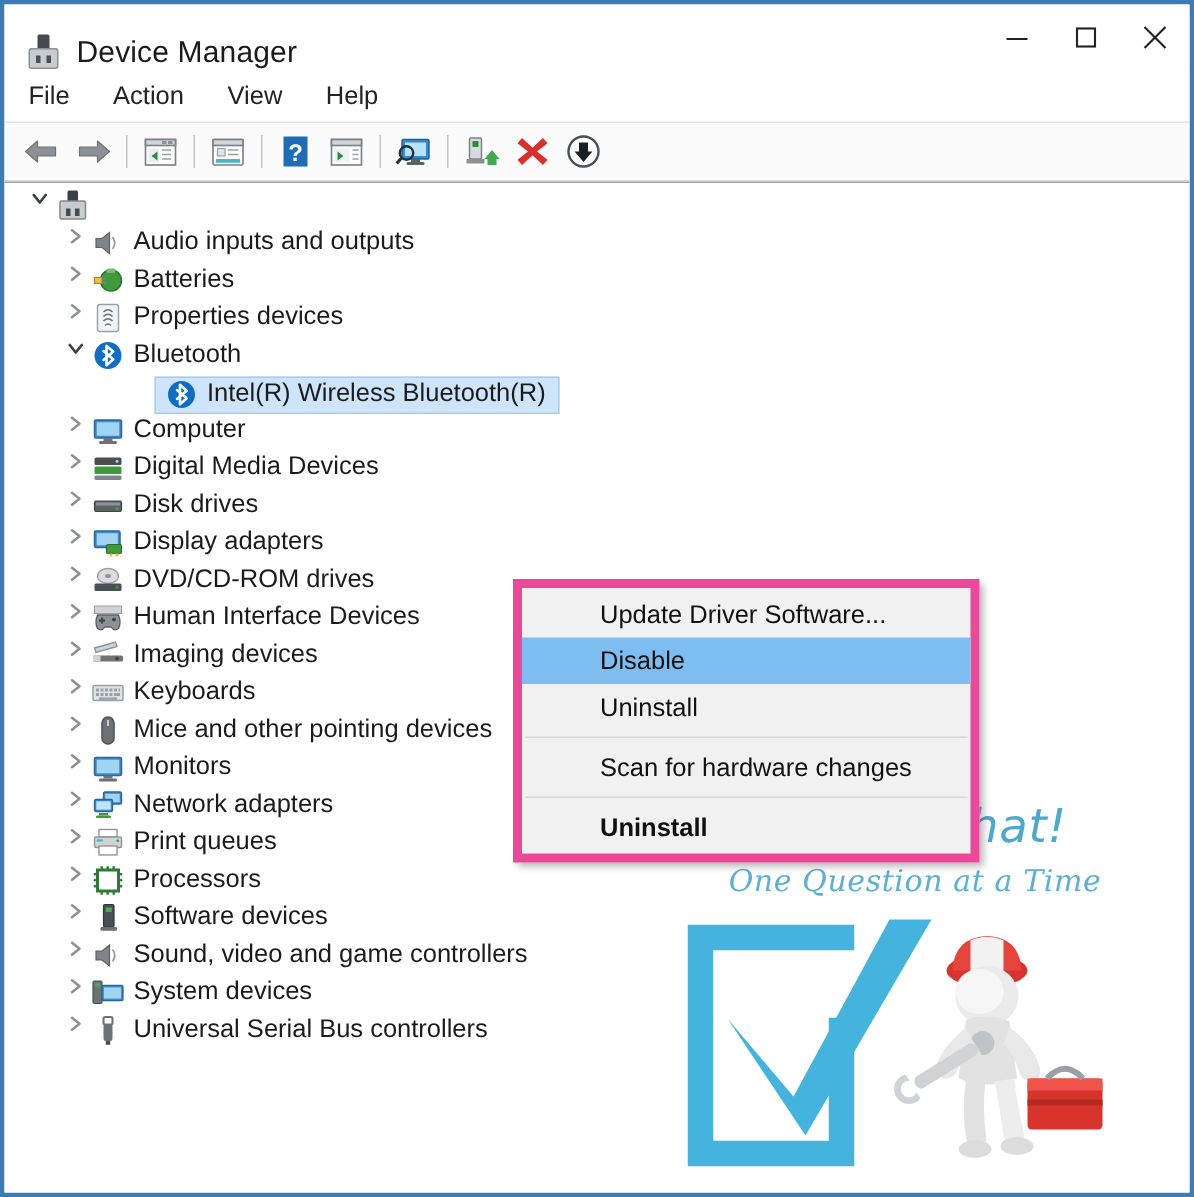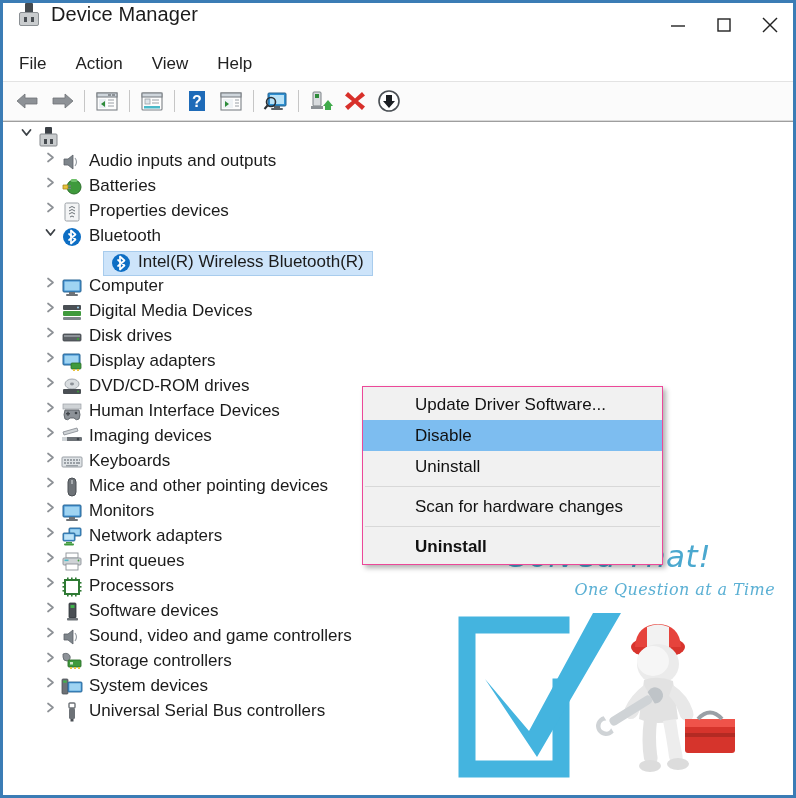--- a/index.html
+++ b/index.html
@@ -25,21 +25,21 @@
     display: flex;
     flex-direction: column;
   }
 
   
   #titlebar {
     height: 44px;
     flex: none;
     background: #ffffff;
     display: flex;
-    align-items: flex-start;
+    align-items: flex-end;
     position: relative;
   }
   #title-icon {
     width: 24px;
     height: 24px;
     margin-left: 14px;
     margin-right: 10px;
     position: relative;
     flex: none;
   }
@@ -185,25 +185,25 @@
     padding-left: 0;
     padding-right: 8px;
     border: 1px solid #a8cced;
     box-sizing: border-box;
     height: 25px;
   }
 
   
   #ctxmenu {
     position: absolute;
-    left: 359px;
+    left: 339px;
     top: 264px;
     width: 299px;
     background: #f1f1f1;
-    border: 1px solid #ec4899;
+    border: 6px solid #ec4899;
     box-shadow: 3px 3px 5px rgba(0,0,0,0.30);
     z-index: 40;
     padding: 2px 0;
   }
   .ctx-item {
     height: 31px;
     line-height: 31px;
     padding-left: 52px;
     font-size: 17px;
     color: #111111;
@@ -232,23 +232,23 @@
   #wm-title {
     font-family: "DejaVu Sans", sans-serif;
     font-size: 31px;
     color: #4ba8cf;
     text-align: center;
     letter-spacing: 0.5px;
     font-style: italic;
   }
   #wm-sub {
     font-family: "DejaVu Serif", serif;
-    font-size: 16px;
+    font-size: 20px;
     color: #5bb0d4;
-    text-align: right;
+    text-align: center;
     margin-top: 6px;
     font-style: italic;
     letter-spacing: 0.4px;
   }
   #wm-art {
     position: relative;
     height: 180px;
     margin-top: 8px;
   }
 </style>
@@ -745,38 +745,20 @@
         </span>
         <span class="ico">
           <svg width="22" height="22" viewBox="0 0 22 22">
             <path d="M3 8 L7 8 L12 4 L12 18 L7 14 L3 14 Z" fill="#7e858b" stroke="#5b6167" stroke-width="0.8"></path>
             <path d="M14 7 Q17 11 14 15" fill="none" stroke="#9aa0a6" stroke-width="1.2"></path>
           </svg>
         </span>
         <span class="lbl">Sound, video and game controllers</span>
       </div>
 
-      <div class="row lvl1">
-        <span class="twisty">
-          <svg width="13" height="13" viewBox="0 0 13 13">
-              <path d="M4 2.5 L9 6.5 L4 10.5" fill="none" stroke="#8d9196" stroke-width="1.7" stroke-linecap="round" stroke-linejoin="round"></path>
-            </svg>
-        </span>
-        <span class="ico">
-          <svg width="22" height="22" viewBox="0 0 22 22">
-            <path d="M2 3 Q7 1 9 5 Q10 9 6 10 Q2 10 2 6 Z" fill="#8d9298" stroke="#5b6167" stroke-width="0.8"></path>
-            <rect x="7" y="9" width="13" height="7" rx="1" fill="#3f9a3c" stroke="#2c6f2a" stroke-width="0.9"></rect>
-            <rect x="9" y="11" width="3" height="2.5" fill="#cfe9cb"></rect>
-            <rect x="9" y="16" width="2" height="2" fill="#e8c33d"></rect>
-            <rect x="13" y="16" width="2" height="2" fill="#e8c33d"></rect>
-            <rect x="17" y="16" width="2" height="2" fill="#e8c33d"></rect>
-          </svg>
-        </span>
-        <span class="lbl">Storage controllers</span>
-      </div>
 
       <div class="row lvl1">
         <span class="twisty">
           <svg width="13" height="13" viewBox="0 0 13 13">
               <path d="M4 2.5 L9 6.5 L4 10.5" fill="none" stroke="#8d9196" stroke-width="1.7" stroke-linecap="round" stroke-linejoin="round"></path>
             </svg>
         </span>
         <span class="ico">
           <svg width="22" height="22" viewBox="0 0 22 22">
             <rect x="1" y="3" width="6" height="15" rx="1" fill="#6d7277" stroke="#4a4f54" stroke-width="0.8"></rect>

